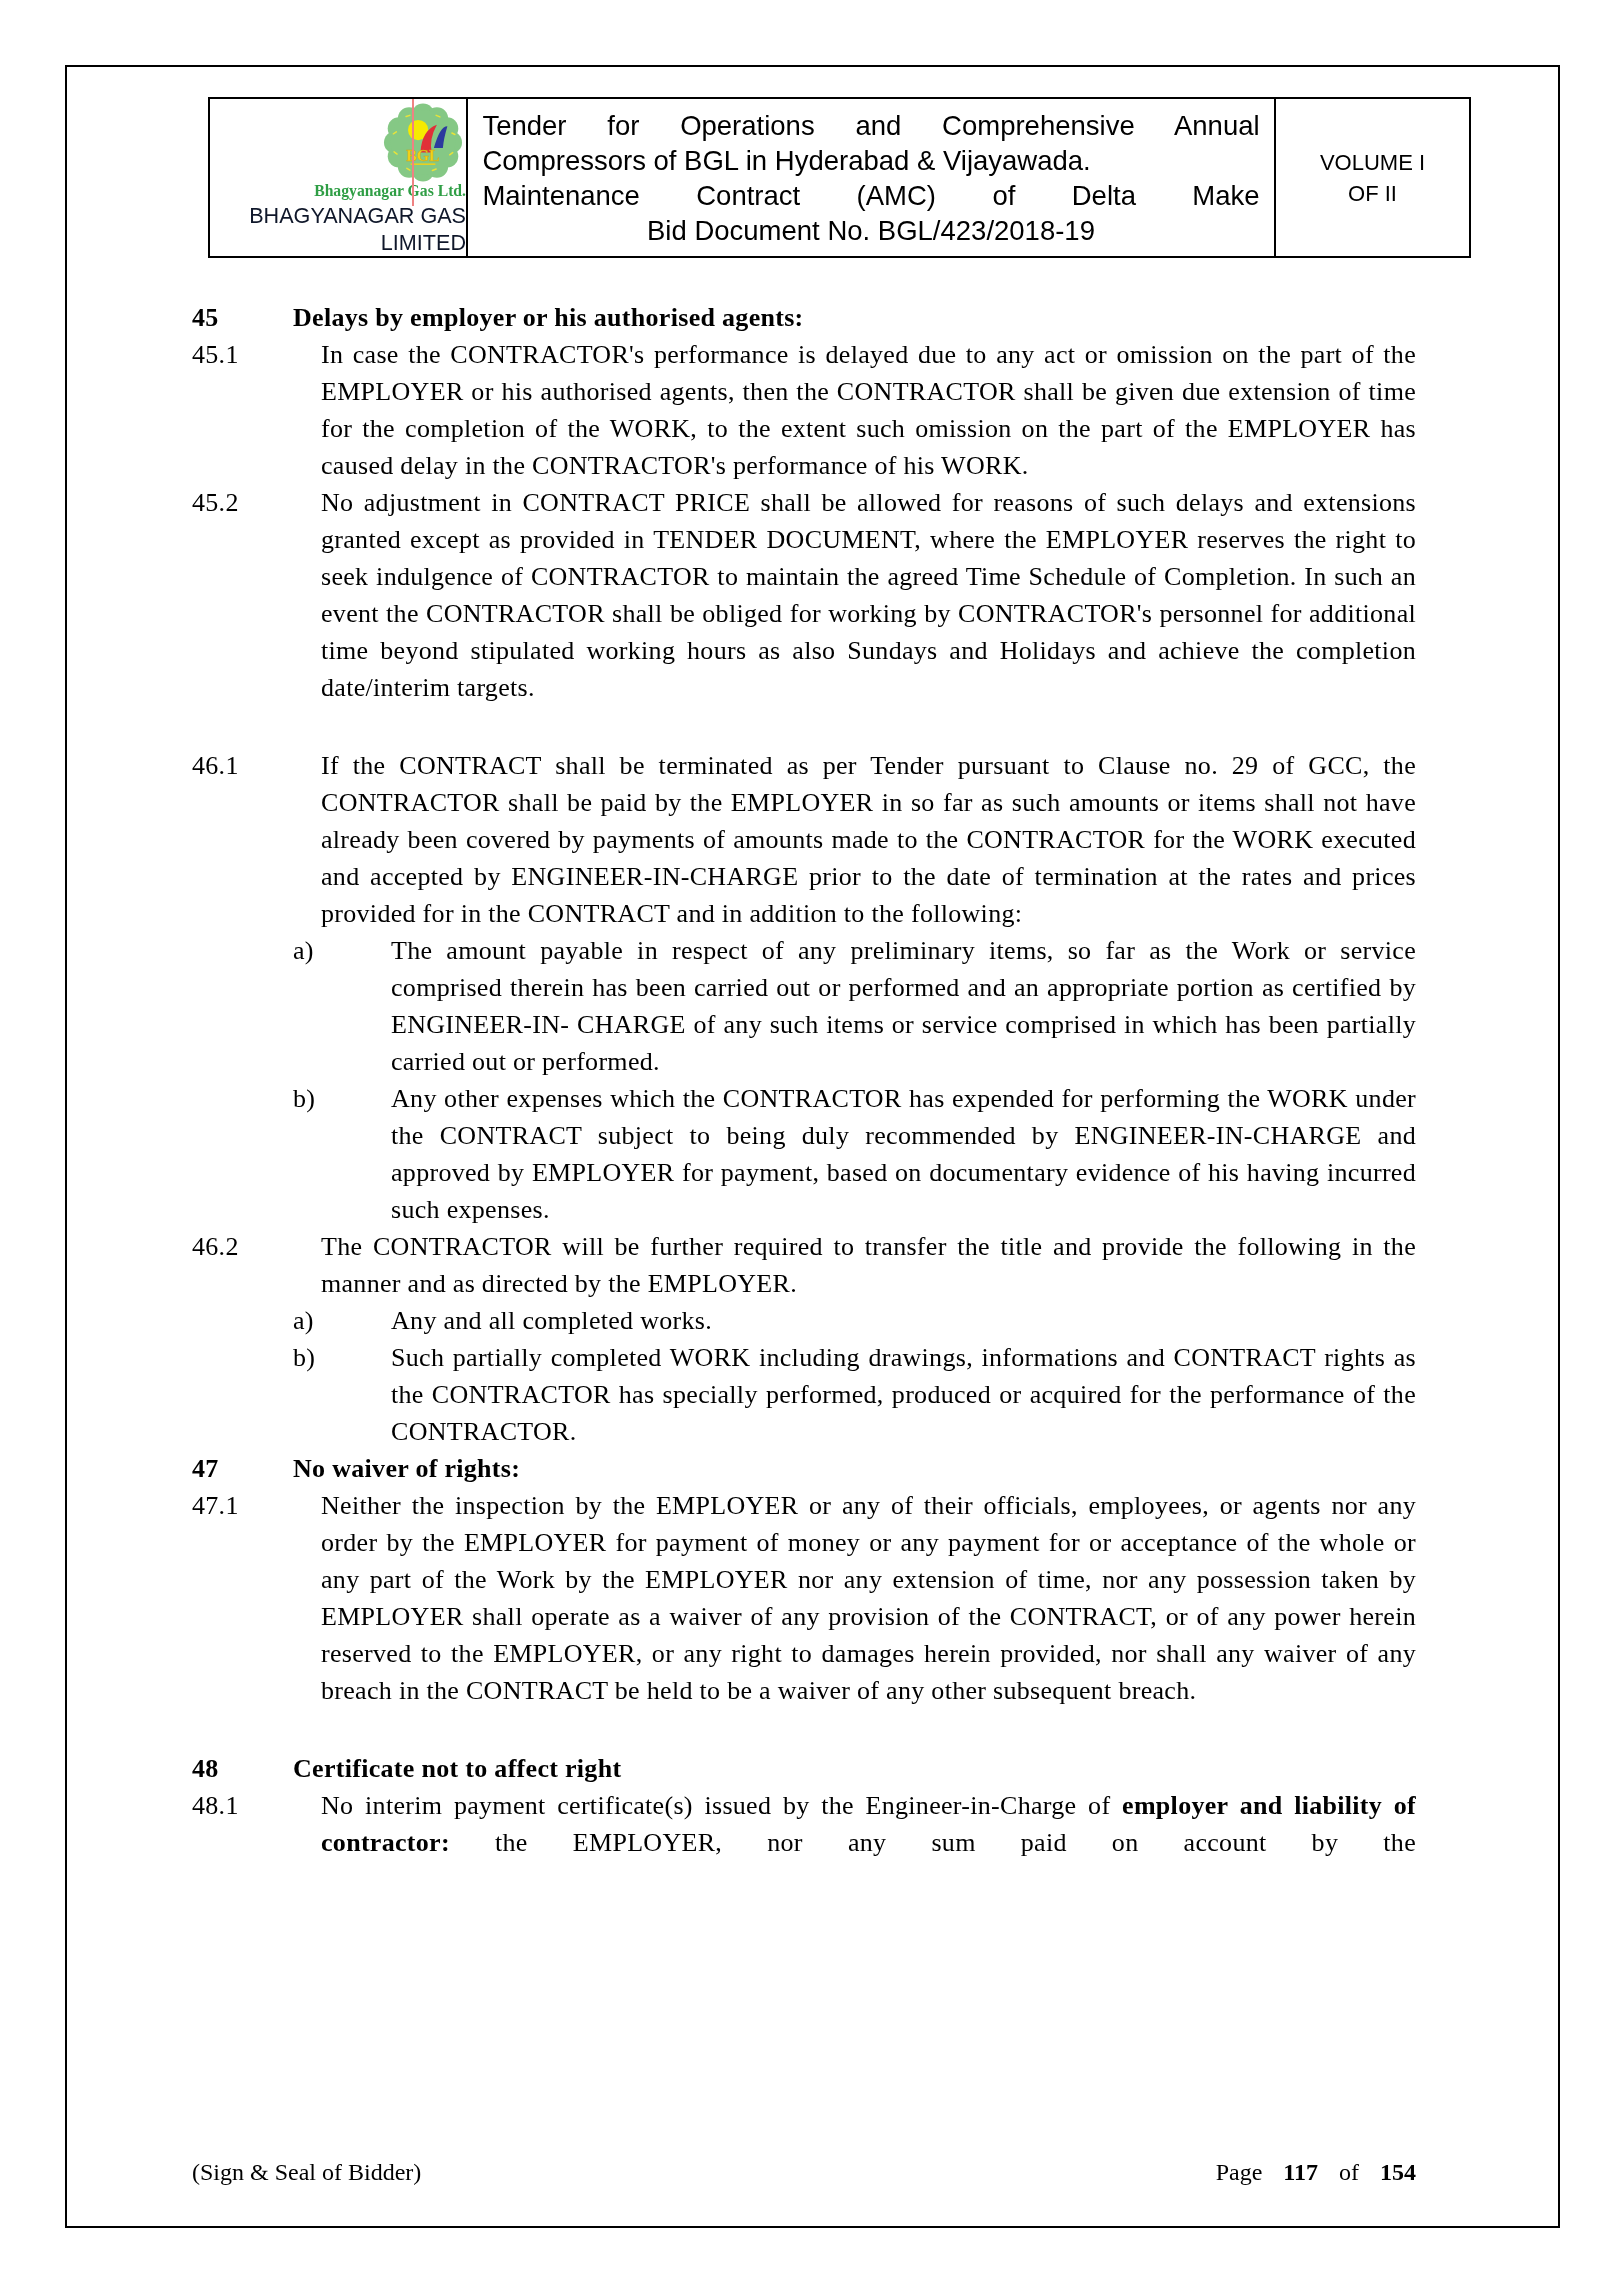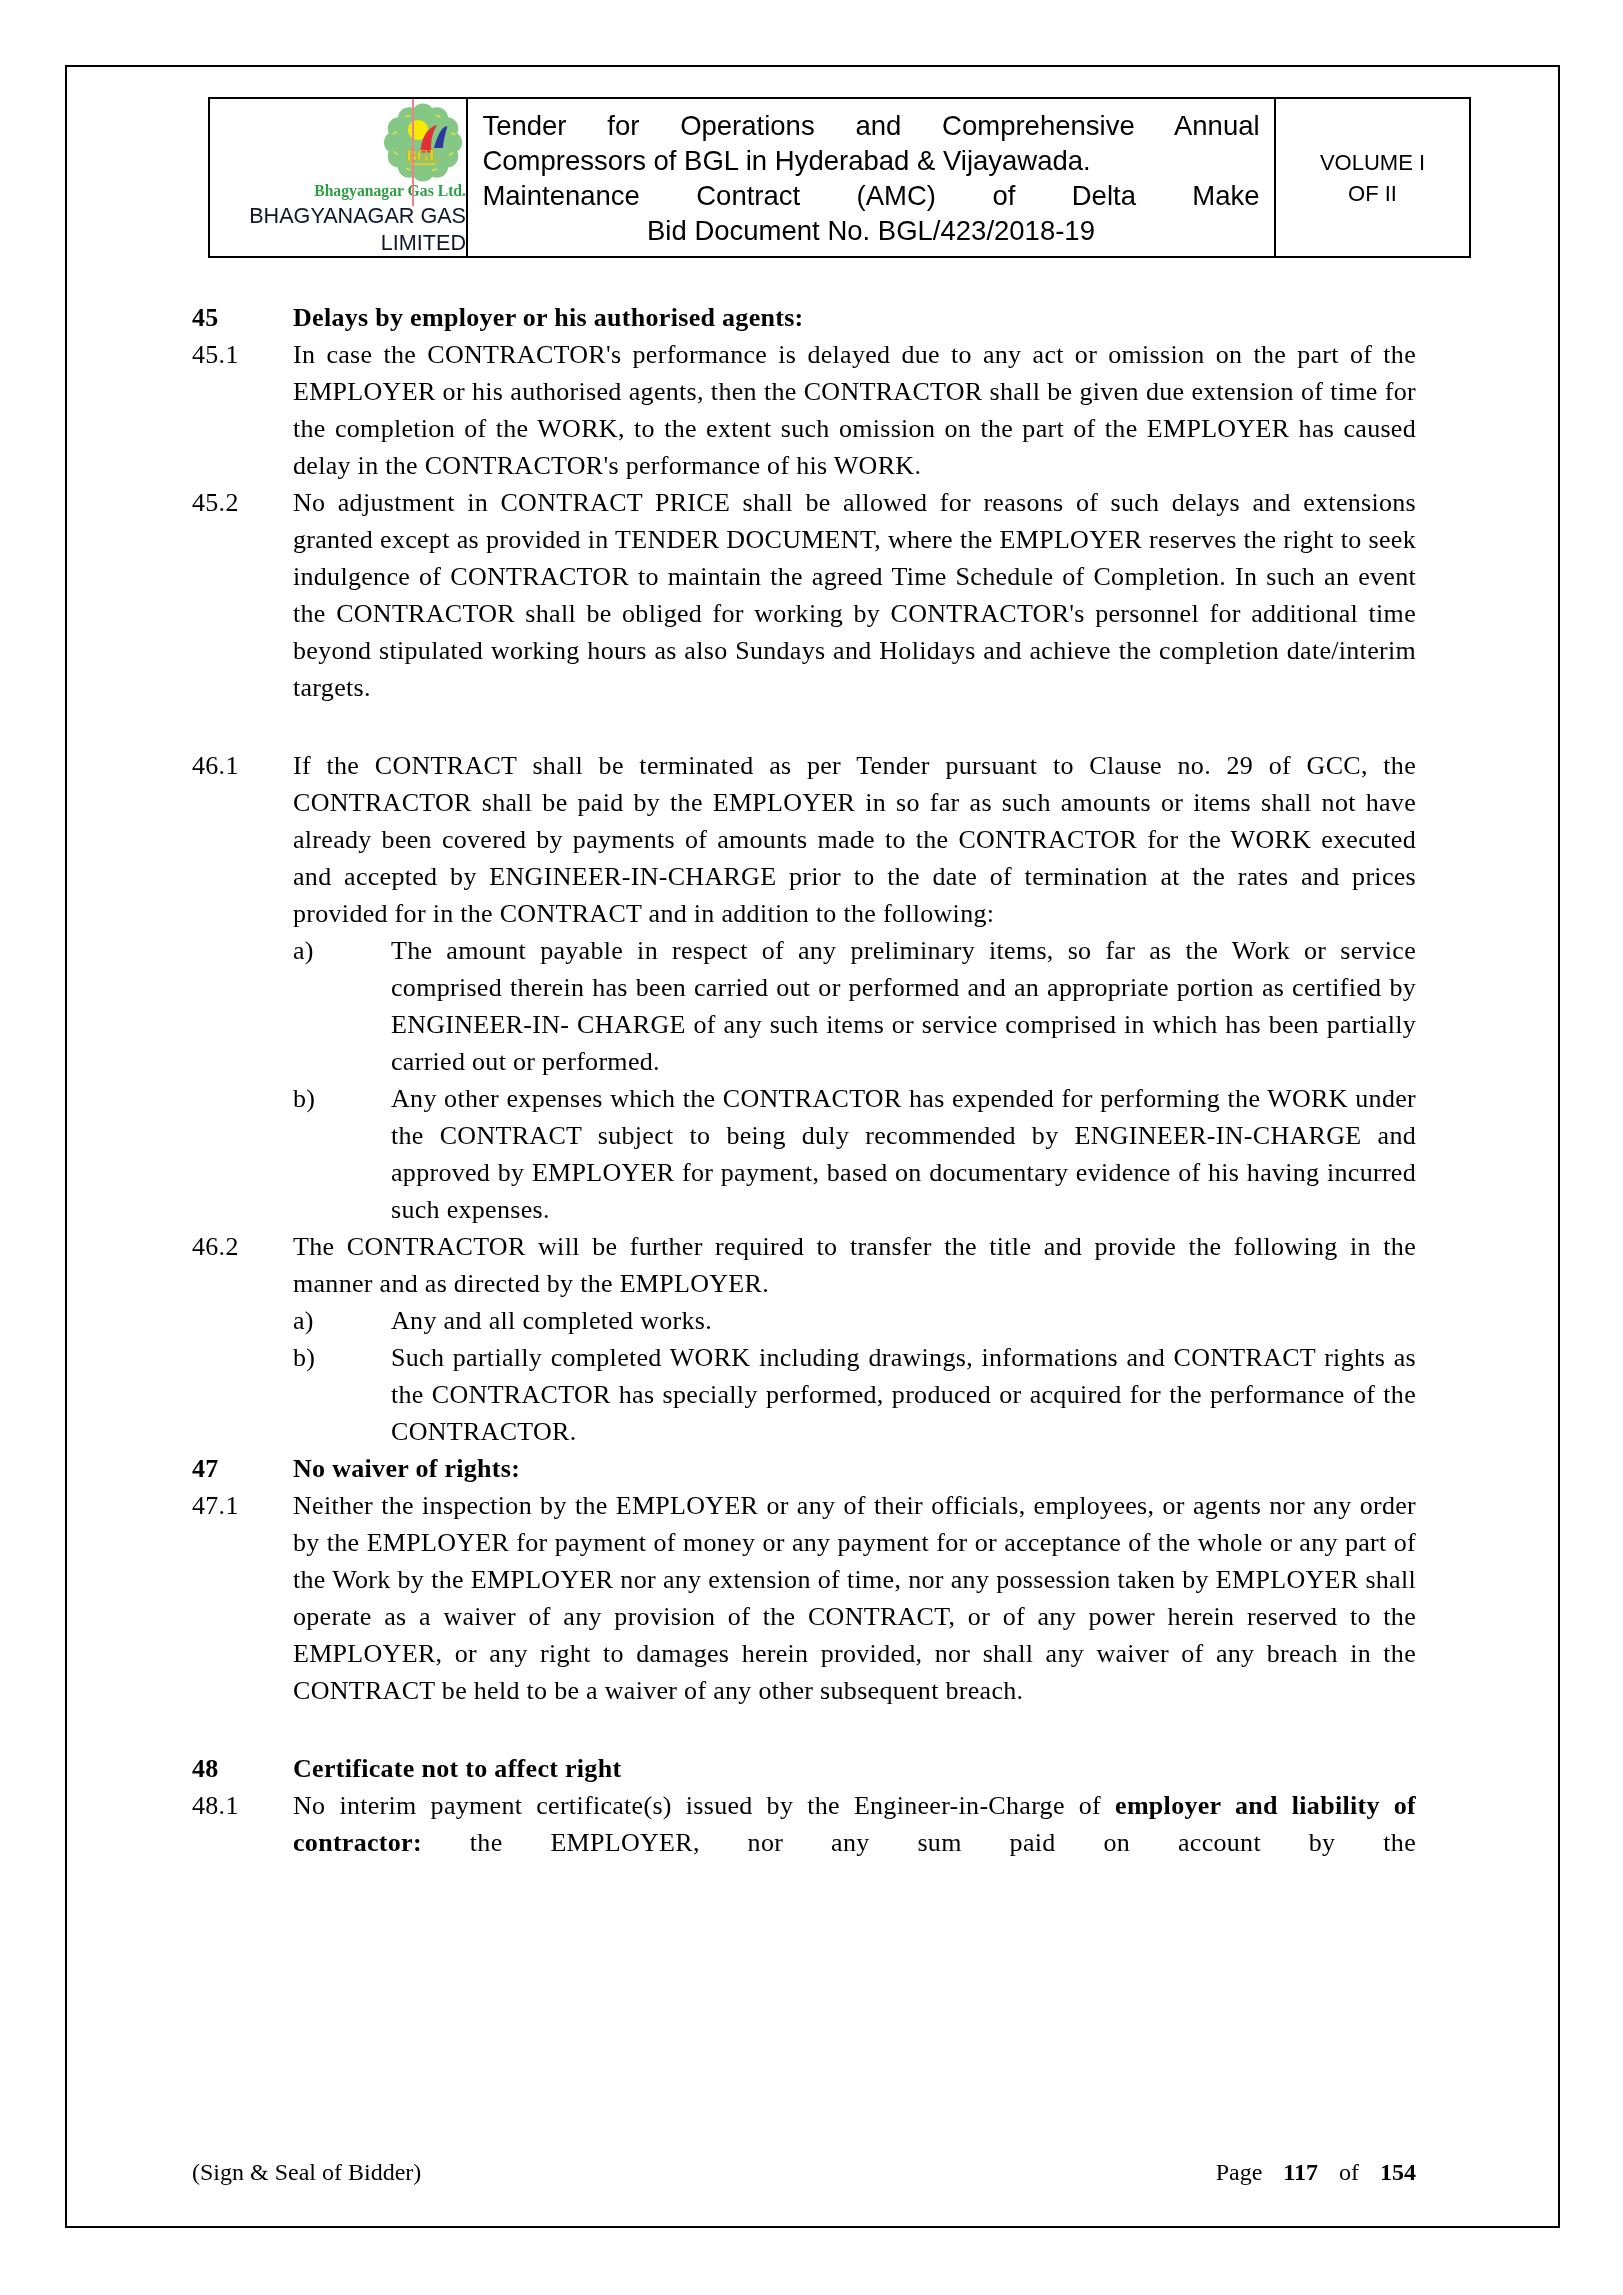--- a/index.html
+++ b/index.html
@@ -81,21 +81,21 @@
   }
   .para {
     display:grid;
     grid-template-columns:101px 1fr;
     font-size:26px;
     line-height:37px;
     letter-spacing:0.3px;
   }
   .pnum { text-align:left; }
   .pbody { }
-  .ptext { text-align:justify; }
+  .ptext { text-align:justify;margin-left:28px; }
   .heading .pnum, .heading .pbody { font-weight:bold; }
   .subitem {
     display:grid;
     grid-template-columns:98px 1fr;
   }
   .smark { }
   .stext { text-align:justify; }
   .force-just { text-align:justify; text-align-last:justify; -moz-text-align-last:justify; }
   .vgap { height:41px; }
   

